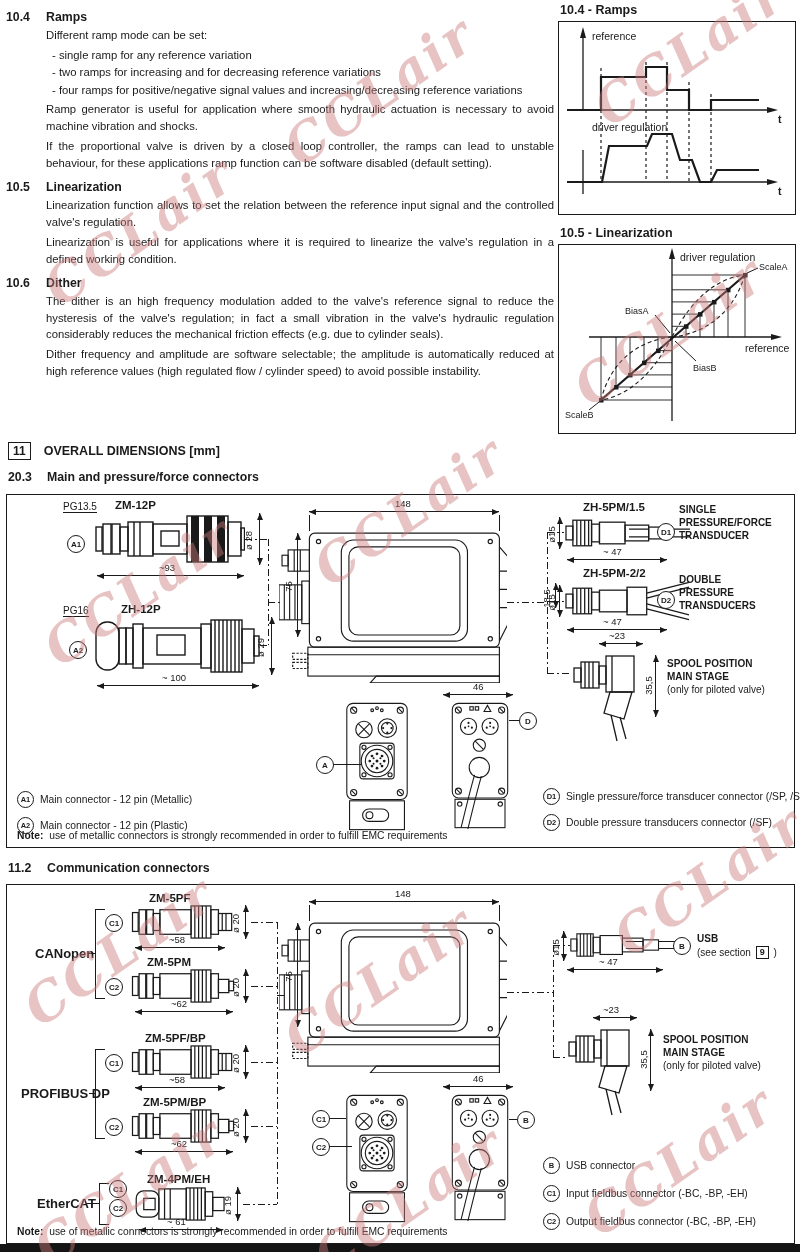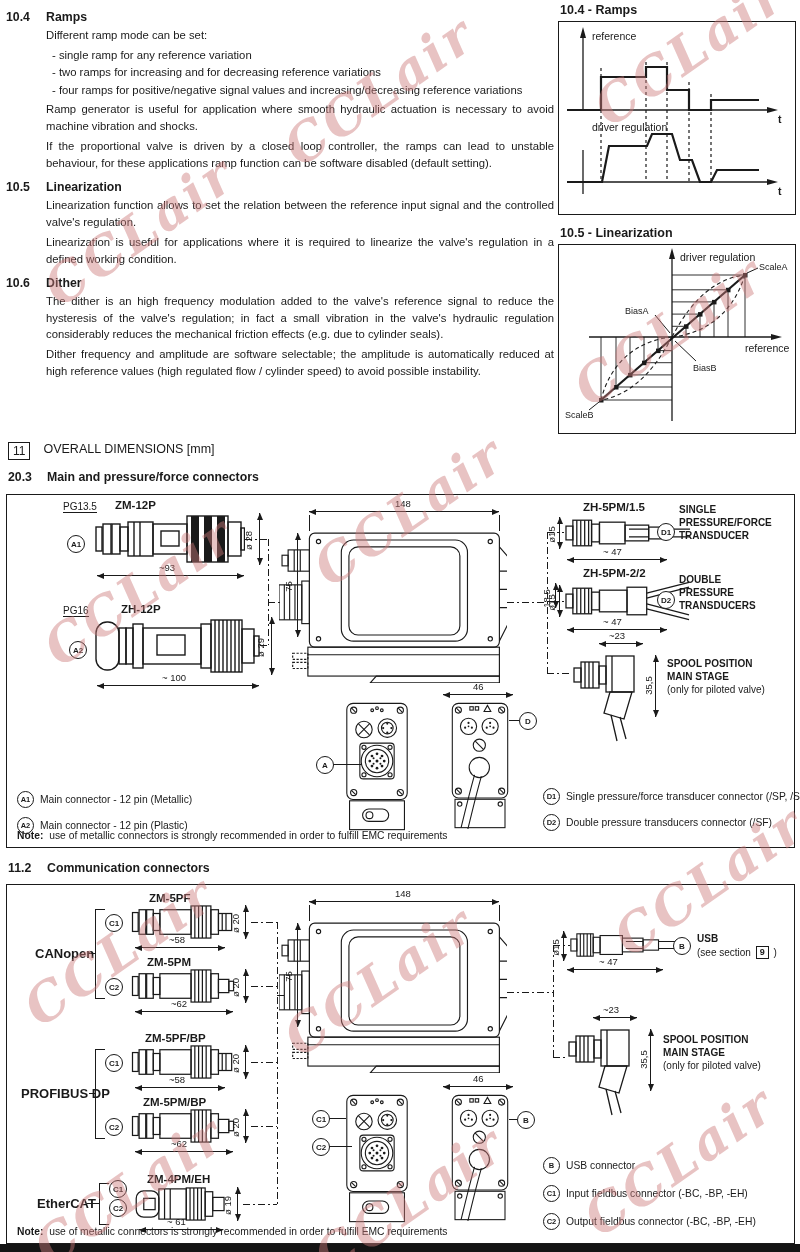--- a/index.html
+++ b/index.html
@@ -15,21 +15,21 @@
   .sbody p{margin:3px 0 3px 40px;font-size:11.3px;line-height:1.5;text-align:justify}
   .bullet{margin:1px 0 1px 46px;font-size:11.3px;line-height:1.45}
   
   .figtitle{position:absolute;font-weight:bold;font-size:12.5px;z-index:2}
   .figbox{position:absolute;border:1.6px solid #1a1a1a;background:#fff;z-index:1}
   .abs{position:absolute}
   .flabel{position:absolute;font-size:10.5px;white-space:nowrap}
   .flabel.b{font-weight:bold}
   .ftiny{position:absolute;font-size:9px;white-space:nowrap}
   
-  .sec11{position:absolute;display:flex;align-items:flex-start;font-weight:normal;font-size:12.5px;z-index:2}
+  .sec11{position:absolute;display:flex;align-items:center;font-weight:bold;font-size:12.5px;z-index:2}
   .numbox{border:1.4px solid #1a1a1a;padding:0 4px;margin-right:13px;font-size:12px;line-height:16px}
   .subhead{position:absolute;display:flex;font-weight:bold;font-size:12.3px;z-index:2}
   .subhead .snum{width:39px}
   
   .bigbox{position:absolute;border:1.2px solid #1a1a1a;background:#fff;z-index:1}
   .mdl{position:absolute;font-weight:bold;font-size:11.5px;white-space:nowrap}
   .gl{position:absolute;font-size:10px;border-bottom:1px solid #1a1a1a;white-space:nowrap}
   .tag{position:absolute;width:16px;height:16px;border:1.2px solid #1a1a1a;border-radius:50%;
        font-size:8px;font-weight:bold;display:flex;align-items:center;justify-content:center;
        background:#fff;z-index:3}

